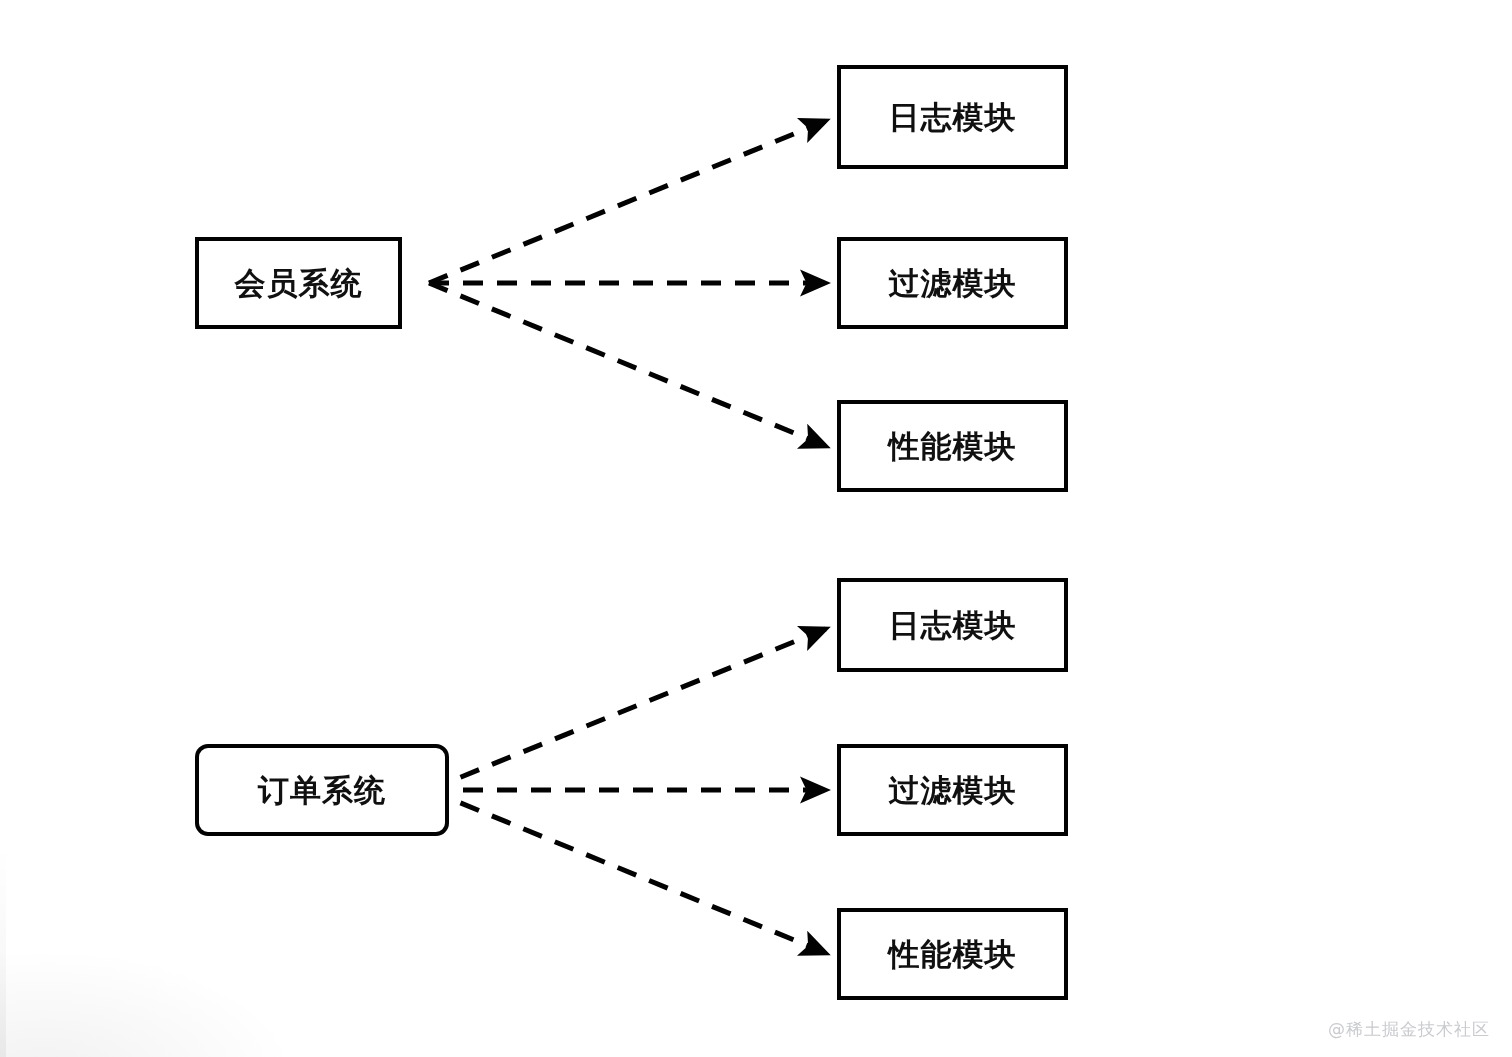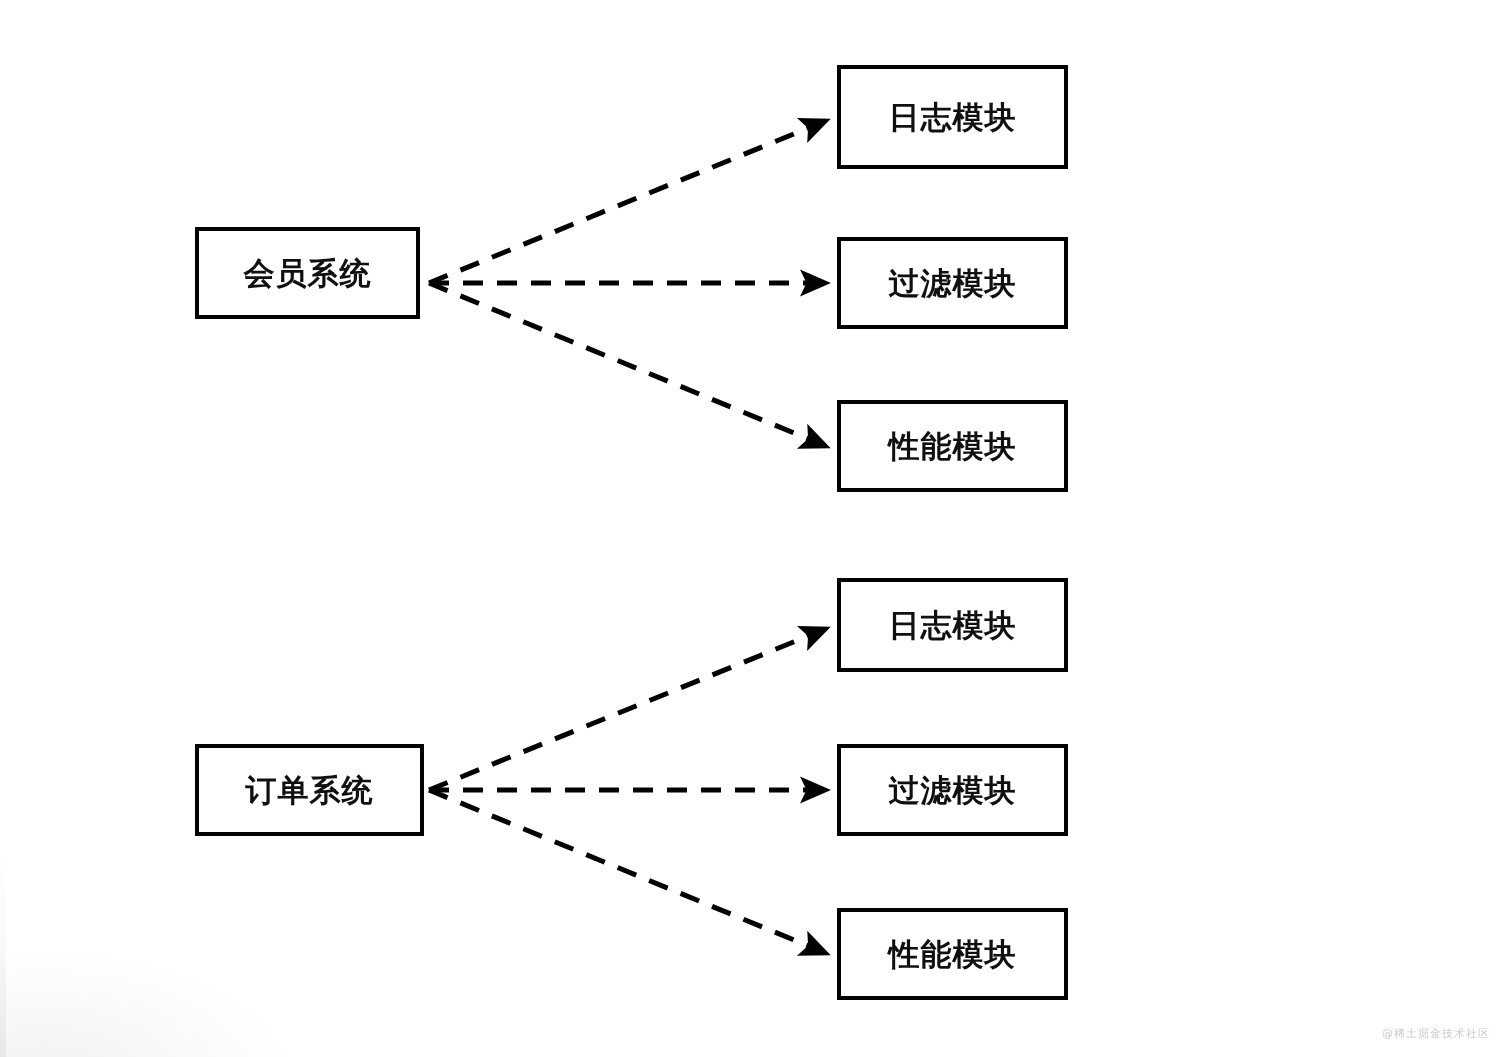--- a/index.html
+++ b/index.html
@@ -61,21 +61,21 @@
     font-weight: bold;
     color: #101010;
     letter-spacing: 1px;
     line-height: 1;
     white-space: nowrap;
   }
   .watermark {
     position: absolute;
     right: 22px;
     bottom: 16px;
-    font-size: 11px;
+    font-size: 17px;
     color: #c9cbcf;
     letter-spacing: 1px;
     white-space: nowrap;
   }
 </style>
 </head>
 <body>
 
 <div id="canvas">
 
@@ -88,37 +88,37 @@
 
     <line x1="429" y1="283" x2="828" y2="120" stroke="#020202" stroke-width="5" stroke-dasharray="20 14" marker-end="url(#arrowhead)"></line>
     <line x1="429" y1="283" x2="828" y2="283" stroke="#020202" stroke-width="5" stroke-dasharray="20 14" marker-end="url(#arrowhead)"></line>
     <line x1="429" y1="283" x2="828" y2="447" stroke="#020202" stroke-width="5" stroke-dasharray="20 14" marker-end="url(#arrowhead)"></line>
 
     <line x1="429" y1="790" x2="828" y2="628" stroke="#020202" stroke-width="5" stroke-dasharray="20 14" marker-end="url(#arrowhead)"></line>
     <line x1="429" y1="790" x2="828" y2="790" stroke="#020202" stroke-width="5" stroke-dasharray="20 14" marker-end="url(#arrowhead)"></line>
     <line x1="429" y1="790" x2="828" y2="954" stroke="#020202" stroke-width="5" stroke-dasharray="20 14" marker-end="url(#arrowhead)"></line>
   </svg>
 
-  <div class="node" style="left:195px; top:227px; width:225px; height:92px;font-family:Liberation Serif, serif;">
+  <div class="node" style="left:195px; top:237px; width:207px; height:92px;font-family:Liberation Serif, serif;">
     <span class="node-label">会员系统</span>
   </div>
 
   <div class="node" style="left:837px; top:65px; width:231px; height:104px;">
     <span class="node-label">日志模块</span>
   </div>
 
   <div class="node" style="left:837px; top:237px; width:231px; height:92px;">
     <span class="node-label">过滤模块</span>
   </div>
 
   <div class="node" style="left:837px; top:400px; width:231px; height:92px;">
     <span class="node-label">性能模块</span>
   </div>
 
-  <div class="node" style="left:195px; top:744px; width:229px; height:92px;">
+  <div class="node" style="left:195px; top:744px; width:254px; height:92px;border-radius:13px;">
     <span class="node-label">订单系统</span>
   </div>
 
   <div class="node" style="left:837px; top:578px; width:231px; height:94px;">
     <span class="node-label">日志模块</span>
   </div>
 
   <div class="node" style="left:837px; top:744px; width:231px; height:92px;">
     <span class="node-label">过滤模块</span>
   </div>

